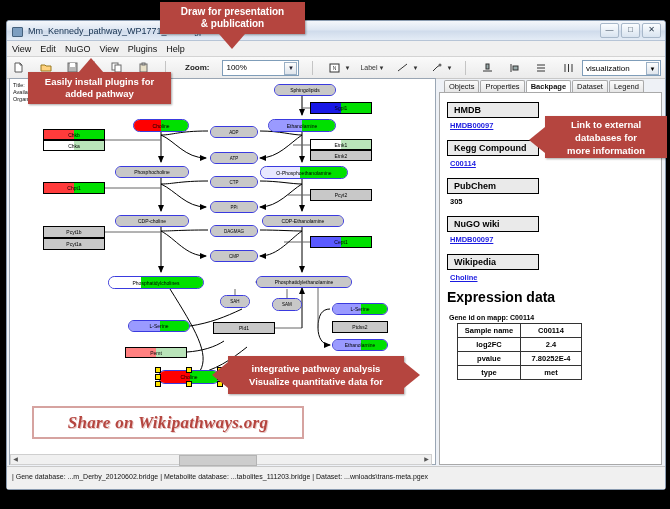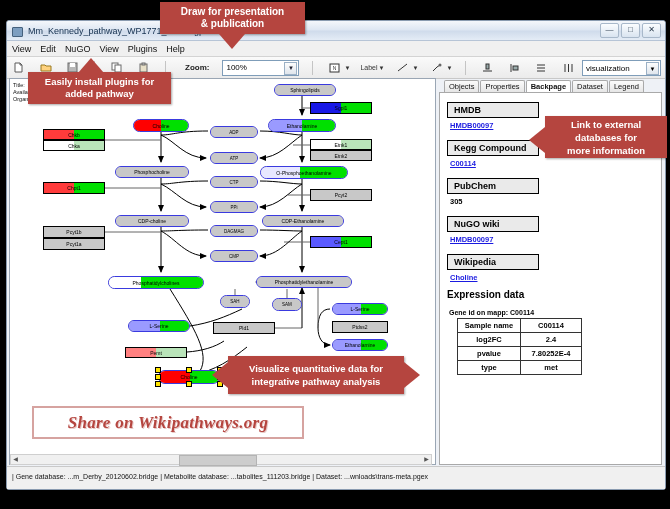--- a/index.html
+++ b/index.html
@@ -50,21 +50,21 @@
   .right{position:relative;flex:1;margin:1px 3px 0 3px;display:flex;flex-direction:column;}
   .tabs{display:flex;align-items:flex-end;height:14px;padding-left:5px;gap:1px;}
   .tab{font-size:7.5px;padding:1px 4px 1px;border:1px solid #a9a9a9;border-bottom:none;
        background:linear-gradient(to bottom,#fbfbfb,#e6e6e6);color:#111;border-radius:2px 2px 0 0;}
   .tab.sel{background:#fff;font-weight:bold;padding-bottom:2px;position:relative;top:1px;}
   .panel{flex:1;background:#fff;border:1px solid #a9a9a9;padding:6px 7px;overflow:hidden;position:relative;}
   .dbname{display:inline-block;min-width:78px;border:1px solid #000;background:#eaeaea;
     font-size:9px;font-weight:bold;padding:2px 6px;margin-bottom:3px;color:#000;}
   .dblink{font-size:7.5px;color:#1a1ae0;text-decoration:underline;font-weight:bold;display:block;margin:0 0 7px 3px;}
   .dbplain{font-size:7.5px;color:#000;font-weight:bold;display:block;margin:0 0 7px 3px;}
-  .exptitle{font-size:10px;font-weight:bold;color:#000;margin:5px 0 9px 0;}
+  .exptitle{font-size:14px;font-weight:bold;color:#000;margin:5px 0 9px 0;}
   .geneid{font-size:7px;font-weight:bold;color:#000;margin:0 0 2px 2px;}
   table.exp{border-collapse:collapse;margin-left:10px;}
   table.exp td{border:1px solid #333;font-size:7.5px;font-weight:bold;text-align:center;
      padding:2px 4px;color:#000;background:#fff;}
   table.exp td.k{width:54px;}
   table.exp td.v{width:52px;}
 
   .statusbar{position:absolute;left:0;right:0;bottom:0;height:22px;border-top:1px solid #c9c9c9;background:#f0f0f0;}
   .statustxt{position:absolute;left:5px;top:6px;font-size:7px;color:#111;white-space:nowrap;}
   .hscroll{position:absolute;left:3px;bottom:24px;width:420px;height:9px;background:#f0f0f0;border:1px solid #cfcfcf;}
@@ -559,19 +559,19 @@
    <div>
      <div>Link  to external</div>
      <div>databases  for</div>
      <div>more information</div>
    </div>
  </div>
  <div class="arrowleft" style="left:529px;top:127px;"></div>
 
  <div class="callout" style="left:228px;top:356px;width:176px;height:38px;font-size:9.5px;line-height:13px;">
    <div>
+     <div>integrative pathway analysis</div>
      <div>Visualize quantitative data  for</div>
-     <div>integrative pathway analysis</div>
    </div>
  </div>
  <div class="arrowleft" style="left:212px;top:362px;"></div>
  <div class="arrowright" style="left:404px;top:362px;"></div>
 </div>
 
 </body></html>

